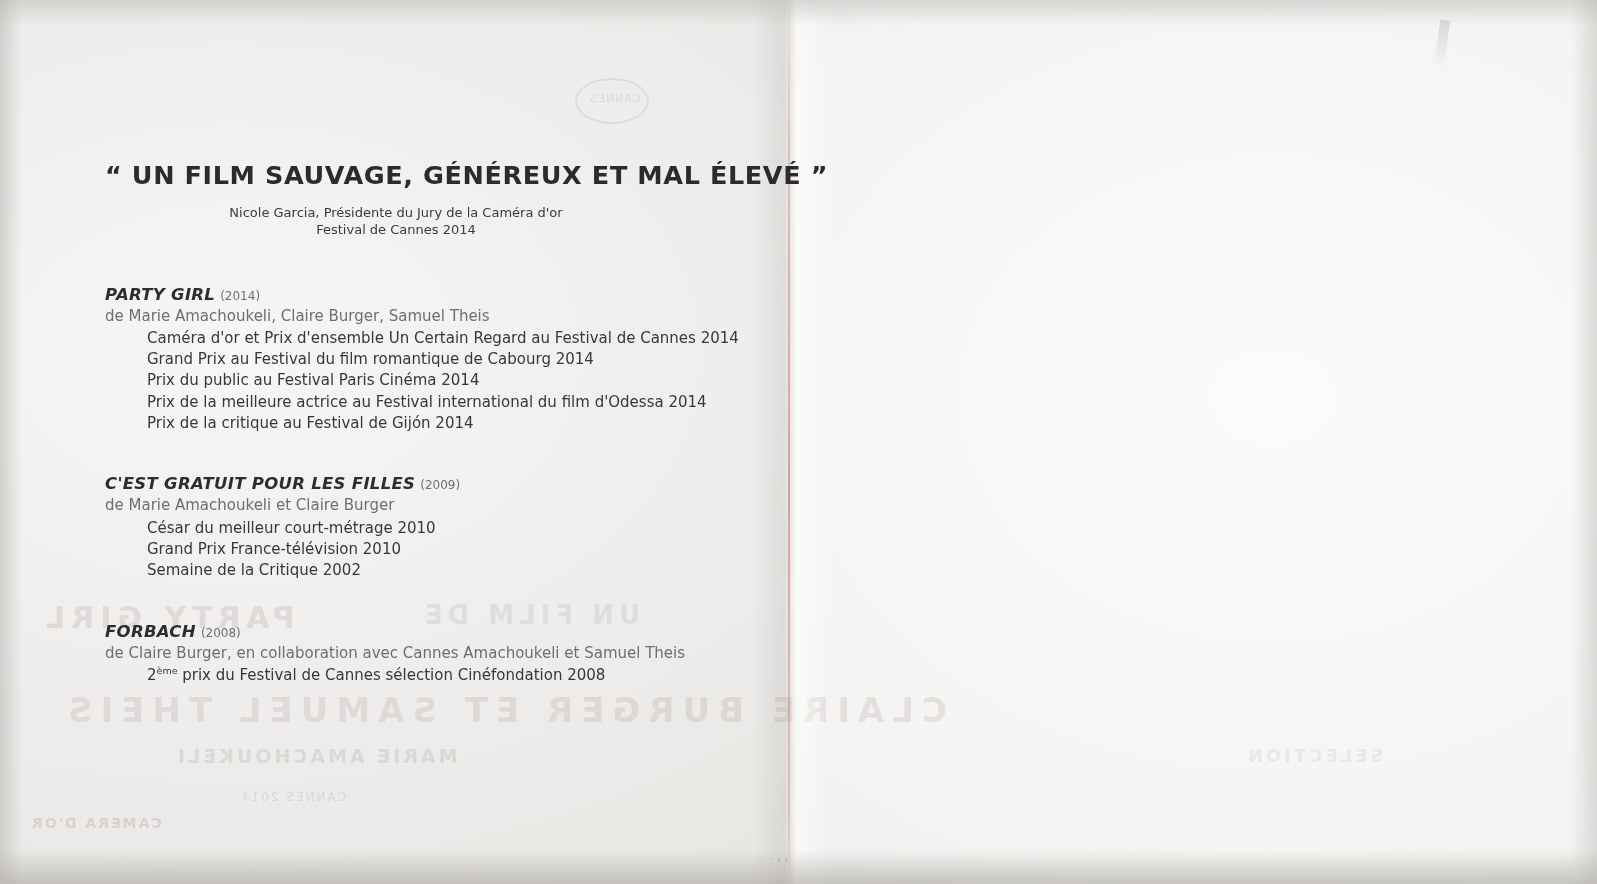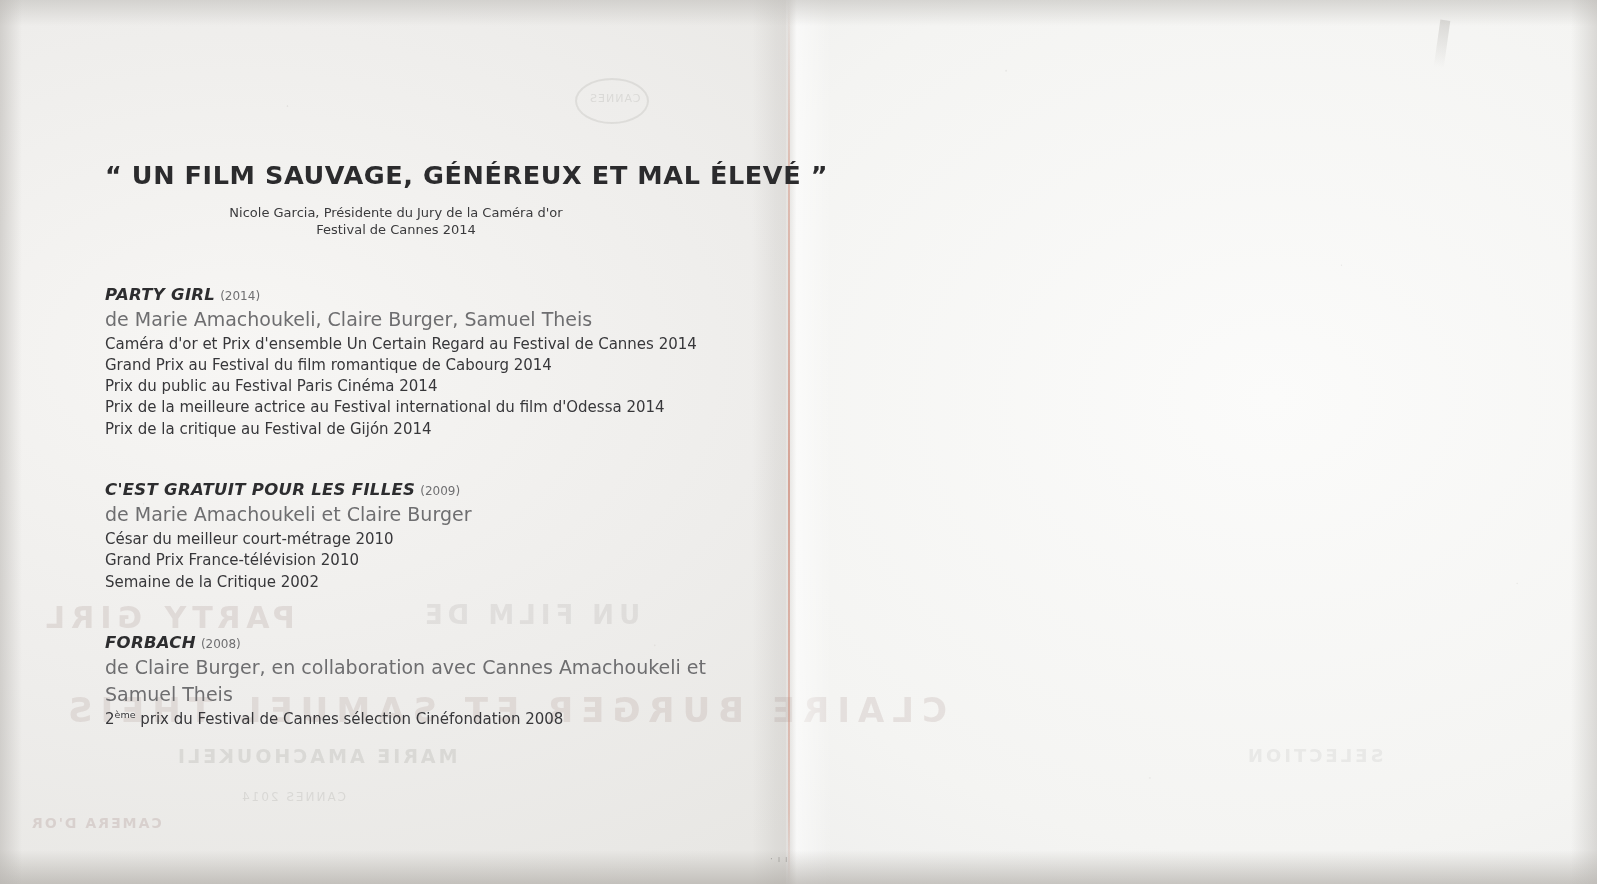--- a/index.html
+++ b/index.html
@@ -166,31 +166,32 @@
     font-size: 16.5px;
     letter-spacing: 0.3px;
     color: #2d2d2f;
   }
   .film-year {
     font-size: 12px;
     color: #6f6f71;
     margin-left: 5px;
   }
   .film-credit {
-    font-size: 19px;
+    font-size: 15px;
     color: #6e6e70;
     line-height: 1.42;
     margin: 0 0 1px 0;
   }
   .awards { margin: 0; padding: 0; list-style: none; }
   .awards li {
     font-size: 15px;
     color: #37373a;
     line-height: 1.42;
     white-space: nowrap;
+    margin-left: 42px;
   }
   .awards li sup {
     font-size: 9.5px;
     vertical-align: super;
     line-height: 0;
   }
   .corner-fold {
     position: absolute;
     right: 150px; top: 20px;
     width: 10px; height: 48px;

